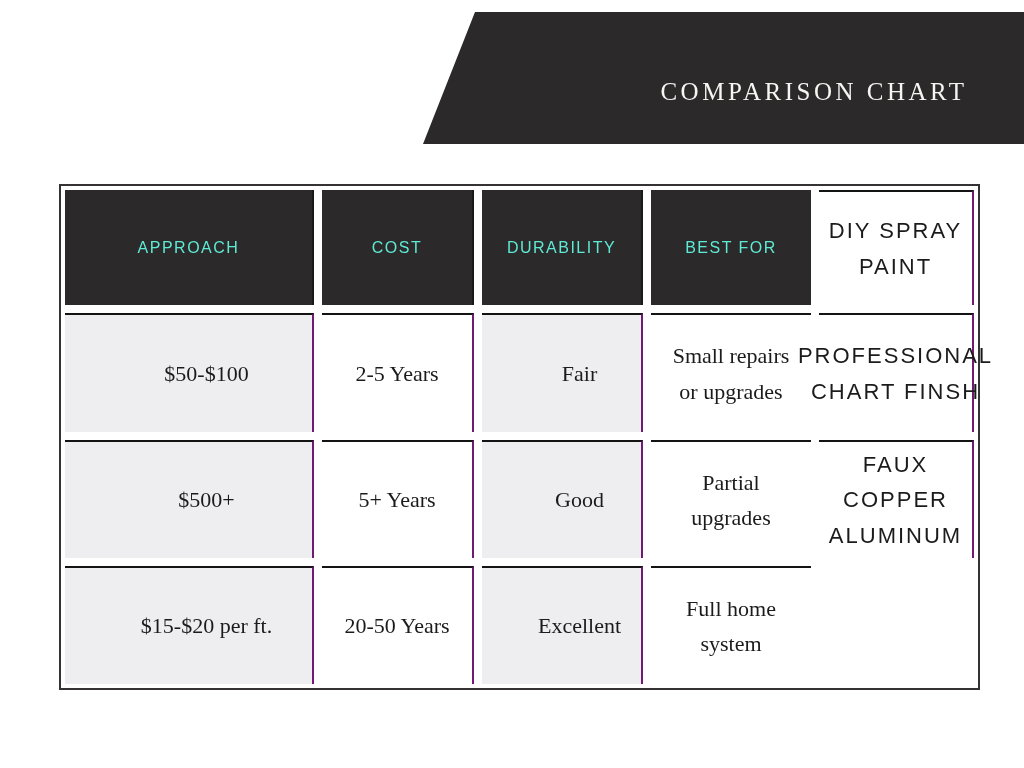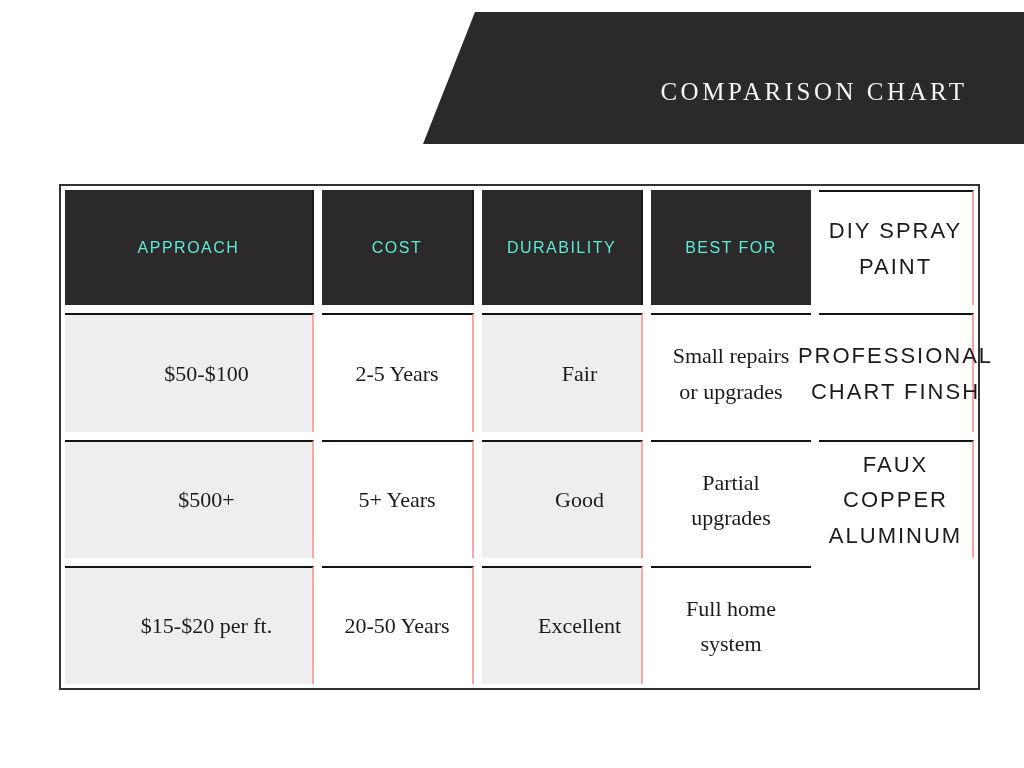--- a/index.html
+++ b/index.html
@@ -42,21 +42,21 @@
     border: 2px solid #343233;
     background: #ffffff;
   }
   .cell {
     box-sizing: border-box;
     display: flex;
     align-items: center;
     justify-content: center;
     text-align: center;
     white-space: pre-line;
-    border-right: 2px solid #fca5a5;
+    border-right: 2px solid #701a75;
   }
   .cell.last-col { border-right: none; }
 
   .cell.head {
     background: #2b292a;
     border-right: 2px solid #1a1919;
     color: #5eead4;
     font-family: "Liberation Sans", sans-serif;
     font-size: 16px;
     letter-spacing: 1.5px;

